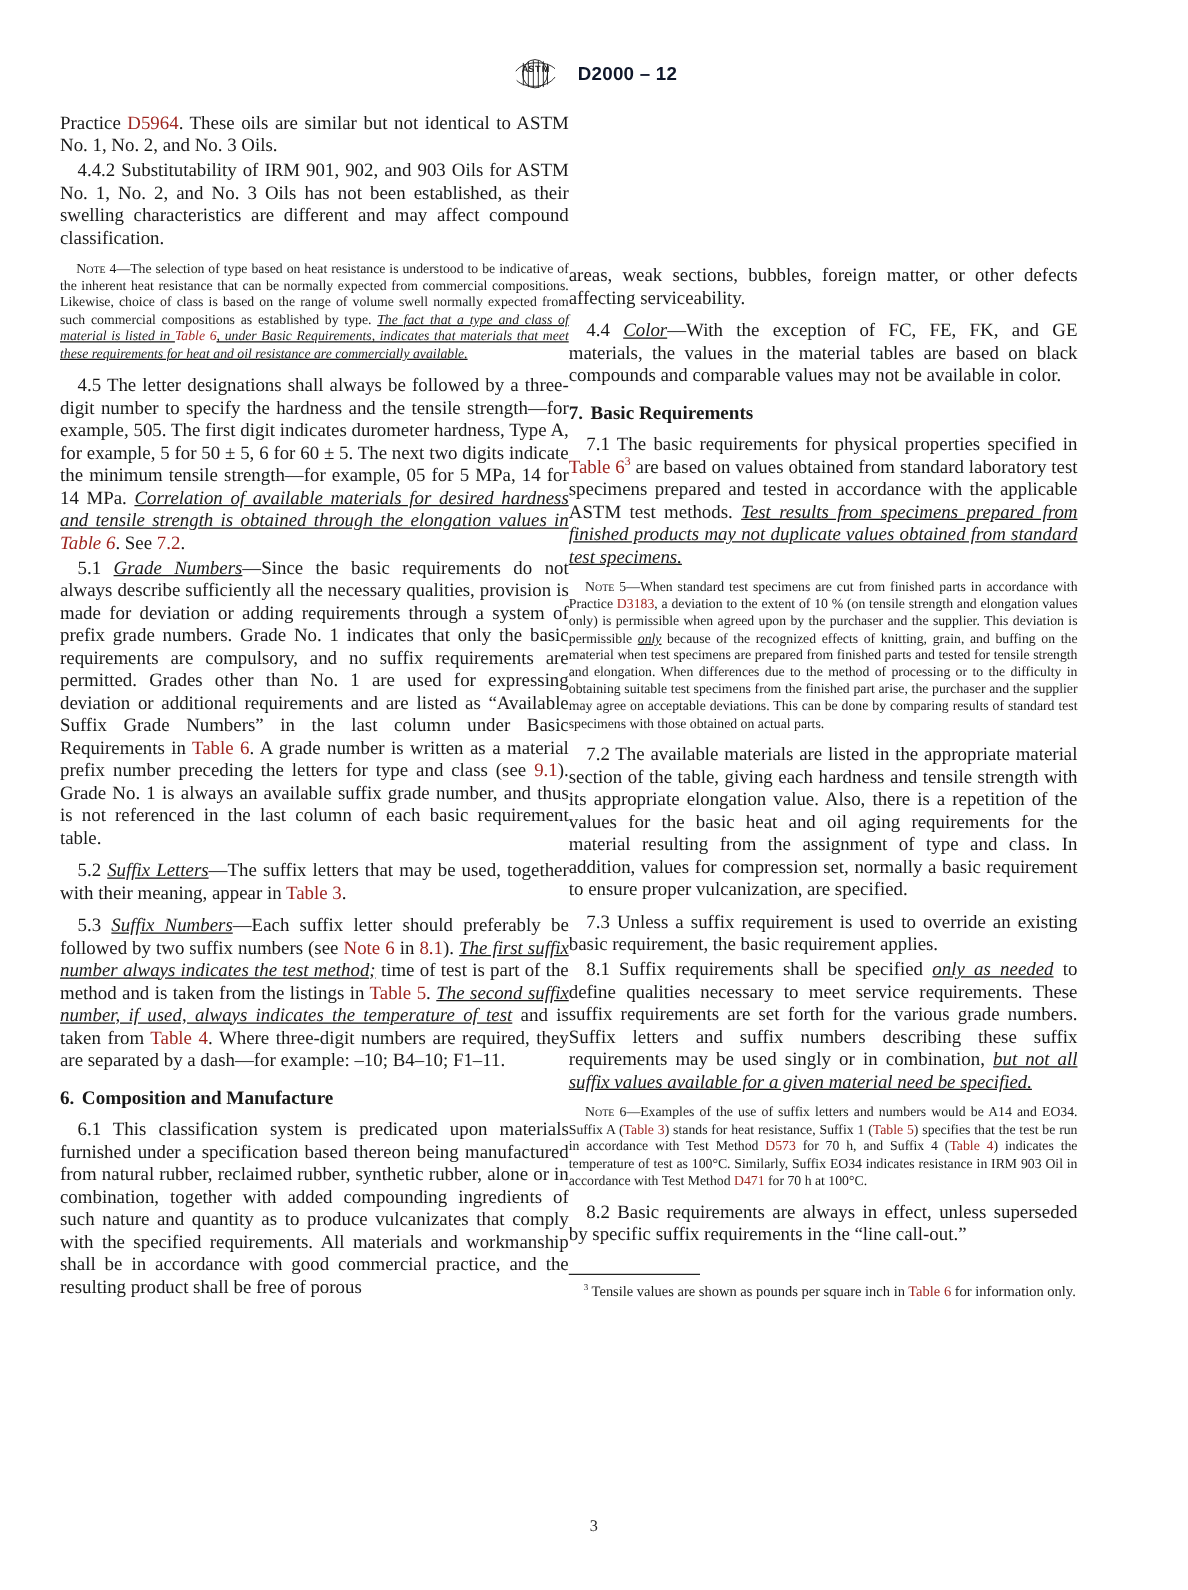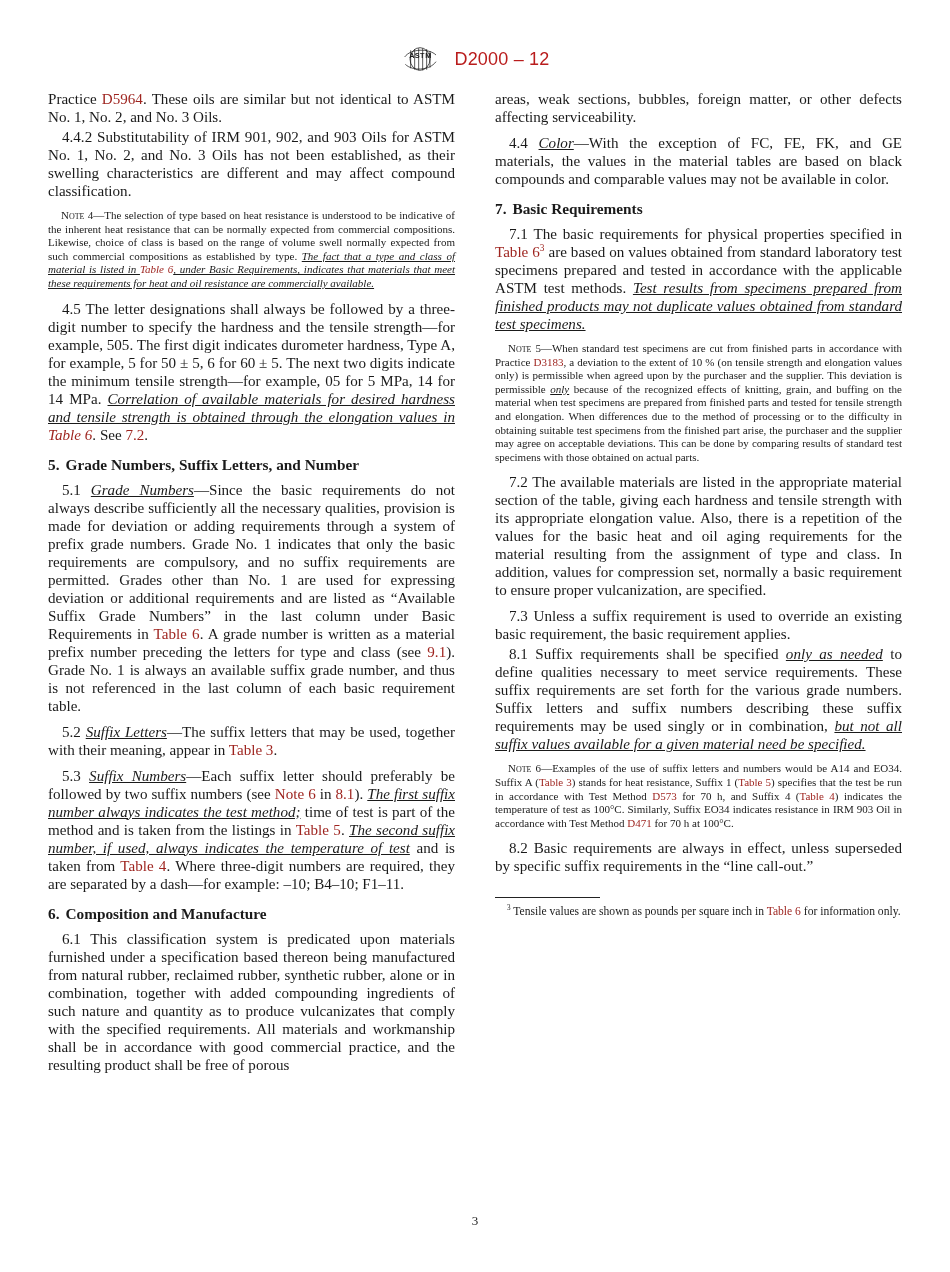--- a/index.html
+++ b/index.html
@@ -14,27 +14,27 @@
   .page { width:950px; height:1272px; position:relative; box-sizing:border-box; }
 
   
   .header {
     position:absolute; left:0; right:0; top:44px;
     display:flex; align-items:center; justify-content:center; gap:14px;
   }
   .astm-logo { width:40px; height:30px; flex:0 0 auto; }
   .doc-designation {
     font-family:"Liberation Sans","DejaVu Sans",sans-serif;
-    font-weight:normal; font-size:18px; letter-spacing:0.2px; color:#b91c1c;
+    font-weight:bold; font-size:15px; letter-spacing:0.2px; color:#0f172a;
   }
 
   
   .columns {
     position:absolute; left:48px; top:90px; width:854px;
-    display:flex; gap:40px; align-items:flex-start;
+    display:flex; align-items:flex-end;
   }
   .col { width:407px; }
 
   p { margin:0; text-align:justify; text-justify:inter-word; }
 
   .body-p {
     font-size:15.1px; line-height:18.0px; text-indent:14px;
     margin-bottom:2px; hyphens:none;
   }
   .body-p.cont { text-indent:0; }
@@ -103,21 +103,20 @@
     <div class="col">
 
       <p class="body-p cont"><span>Practice </span><span class="lnk">D5964</span><span>. These oils are similar but not identical to ASTM No. 1, No. 2, and No. 3 Oils.</span></p>
 
       <p class="body-p">4.4.2 Substitutability of IRM 901, 902, and 903 Oils for ASTM No. 1, No. 2, and No. 3 Oils has not been established, as their swelling characteristics are different and may affect compound classification.</p>
 
       <p class="note"><span class="sc">Note</span><span> 4</span><span>—The selection of type based on heat resistance is understood to be indicative of the inherent heat resistance that can be normally expected from commercial compositions. Likewise, choice of class is based on the range of volume swell normally expected from such commercial compositions as established by type. </span><i>The fact that a type and class of material is listed in </i><span class="lnk-i">Table 6</span><i>, under Basic Requirements, indicates that materials that meet these requirements for heat and oil resistance are commercially available.</i></p>
 
       <p class="body-p"><span>4.5 The letter designations shall always be followed by a three-digit number to specify the hardness and the tensile strength—for example, 505. The first digit indicates durometer hardness, Type A, for example, 5 for 50 ± 5, 6 for 60 ± 5. The next two digits indicate the minimum tensile strength—for example, 05 for 5 MPa, 14 for 14 MPa. </span><i>Correlation of available materials for desired hardness and tensile strength is obtained through the elongation values in </i><span class="lnk-i">Table 6</span><span>. See </span><span class="lnk">7.2</span><span>.</span></p>
 
-      <p class="sec-head"><span class="num">5.</span><span>Grade Numbers, Suffix Letters, and Number</span></p>
 
       <p class="body-p"><span>5.1 </span><i>Grade Numbers</i><span>—Since the basic requirements do not always describe sufficiently all the necessary qualities, provision is made for deviation or adding requirements through a system of prefix grade numbers. Grade No. 1 indicates that only the basic requirements are compulsory, and no suffix requirements are permitted. Grades other than No. 1 are used for expressing deviation or additional requirements and are listed as “Available Suffix Grade Numbers” in the last column under Basic Requirements in </span><span class="lnk">Table 6</span><span>. A grade number is written as a material prefix number preceding the letters for type and class (see </span><span class="lnk">9.1</span><span>). Grade No. 1 is always an available suffix grade number, and thus is not referenced in the last column of each basic requirement table.</span></p>
 
       <div class="spacer-sm"></div>
 
       <p class="body-p"><span>5.2 </span><i>Suffix Letters</i><span>—The suffix letters that may be used, together with their meaning, appear in </span><span class="lnk">Table 3</span><span>.</span></p>
 
       <div class="spacer-sm"></div>
 
       <p class="body-p"><span>5.3 </span><i>Suffix Numbers</i><span>—Each suffix letter should preferably be followed by two suffix numbers (see </span><span class="lnk">Note 6</span><span> in </span><span class="lnk">8.1</span><span>). </span><i>The first suffix number always indicates the test method;</i><span> time of test is part of the method and is taken from the listings in </span><span class="lnk">Table 5</span><span>. </span><i>The second suffix number, if used, always indicates the temperature of test</i><span> and is taken from </span><span class="lnk">Table 4</span><span>. Where three-digit numbers are required, they are separated by a dash—for example: –10; B4–10; F1–11.</span></p>

